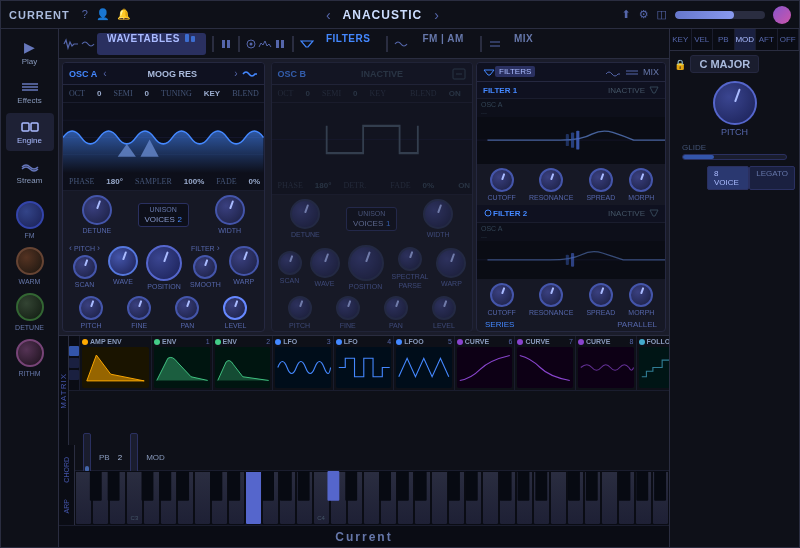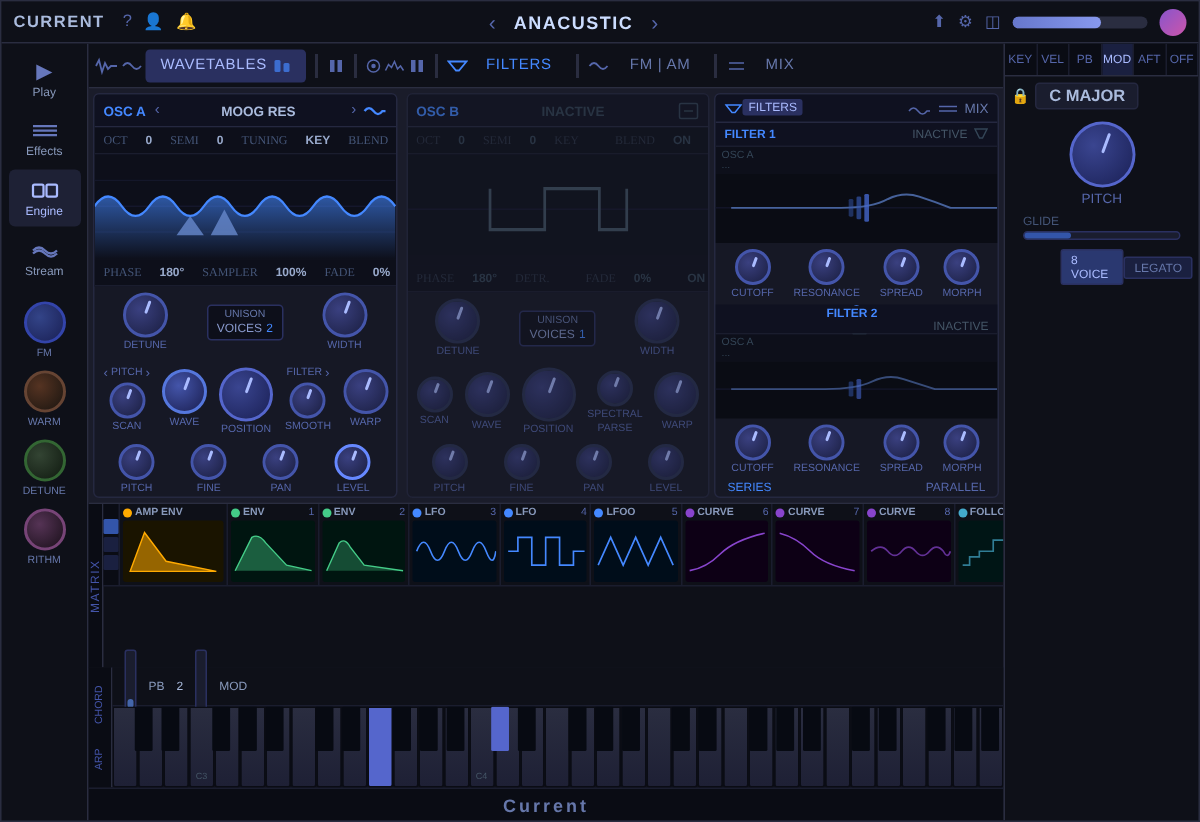--- a/index.html
+++ b/index.html
@@ -180,24 +180,24 @@
       border-bottom: 1px solid #2a2d40;
       flex-shrink: 0;
       gap: 2px;
     }
     .tab-btn {
       height: 22px;
       padding: 0 10px;
       border-radius: 3px;
       cursor: pointer;
       display: flex;
-      align-items: center;
+      align-items: flex-start;
       gap: 4px;
       font-size: 10px;
-      font-weight: normal;
+      font-weight: bold;
       letter-spacing: 0.5px;
       color: #6677aa;
       background: transparent;
       border: none;
     }
     .tab-btn.active {
       background: #2a3060;
       color: #aabbff;
     }
     .tab-separator {
@@ -690,21 +690,20 @@
     }
 
     .rp-knob-row {
       display: flex;
       justify-content: center;
       margin-top: 4px;
     }
 
     .rp-voice-row {
       display: flex;
-      align-items: center;
       justify-content: space-between;
       font-size: 8px;
       padding-left: 33px;
     }
     .rp-voice-btn {
       background: #1a2040;
       border: 1px solid #2a3060;
       border-radius: 2px;
       padding: 2px 6px;
       color: #6677aa;
@@ -1154,21 +1153,21 @@
             <div class="knob-group">
               <div class="knob small"></div>
               <span class="knob-label">SPREAD</span>
             </div>
             <div class="knob-group">
               <div class="knob small"></div>
               <span class="knob-label">MORPH</span>
             </div>
           </div>
 
-          <div class="filter-sub-header" style="margin-top:2px;flex-direction:column;">
+          <div class="filter-sub-header" style="margin-top:2px;">
             <svg width="10" height="8">
               <circle cx="5" cy="4" r="3" fill="none" stroke="#4488ff" stroke-width="1"></circle>
             </svg>
             <span class="filter-num">FILTER 2</span>
             <span class="filter-status">INACTIVE</span>
             <svg width="10" height="8" style="margin-left:4px;">
               <path d="M1 1 L9 1 L6 7 L4 7 Z" fill="none" stroke="#334455" stroke-width="1"></path>
             </svg>
           </div>
 

